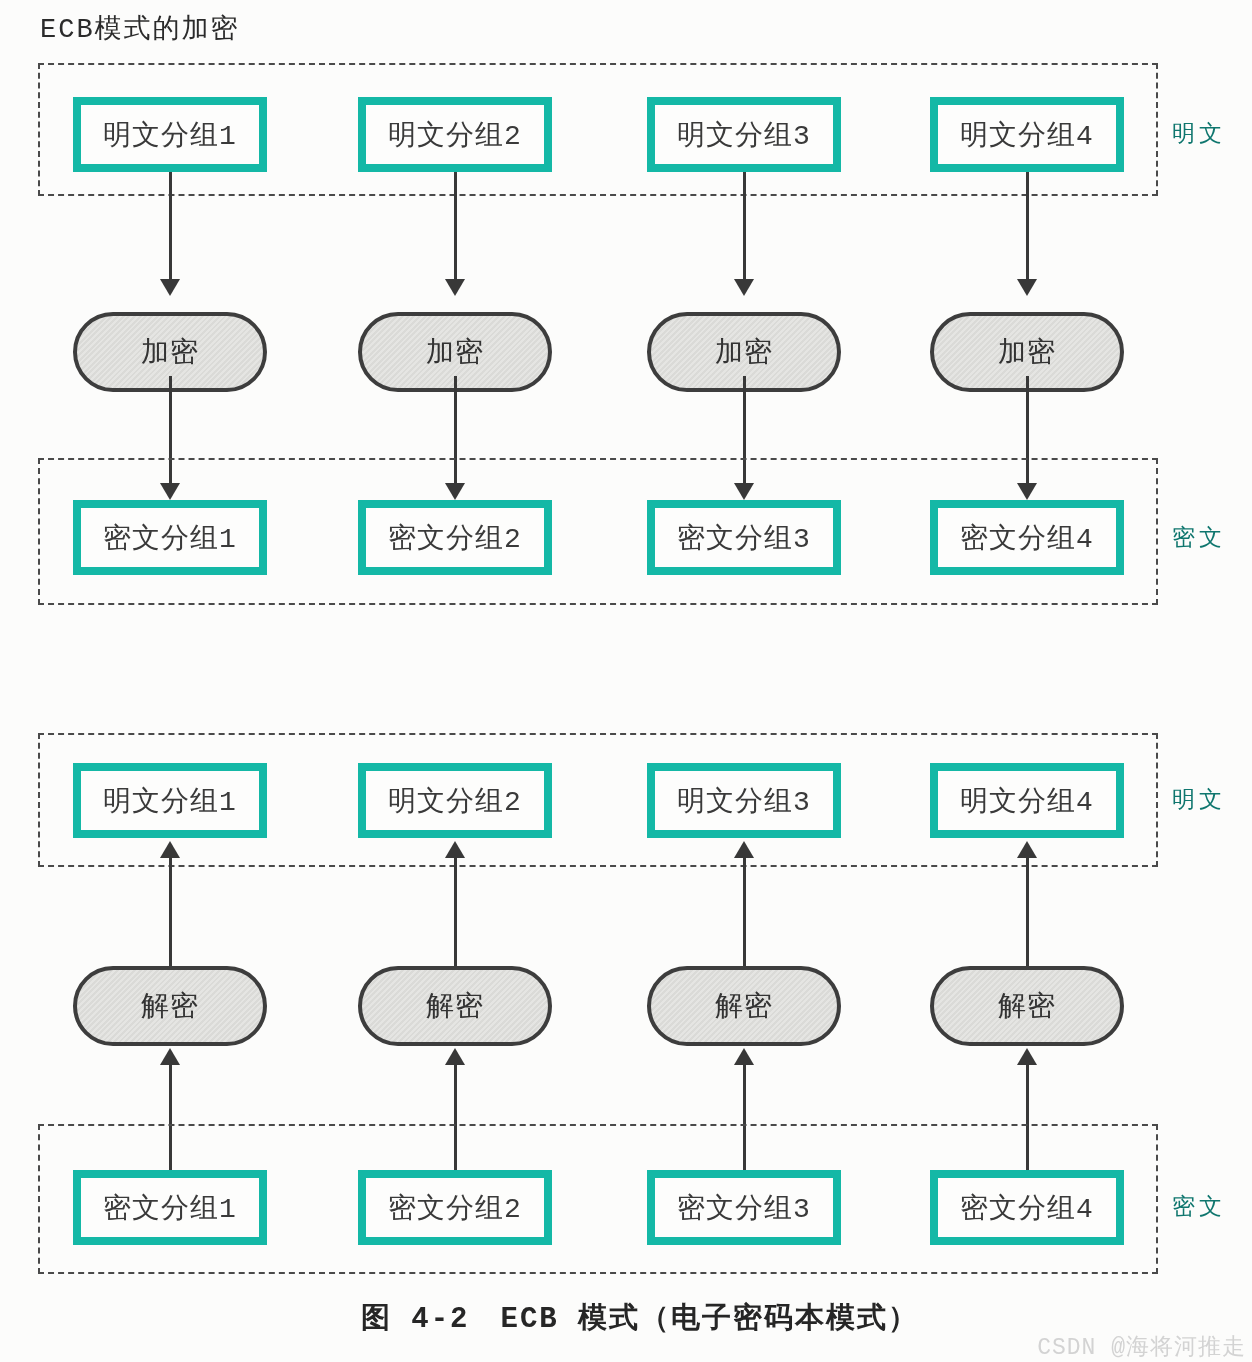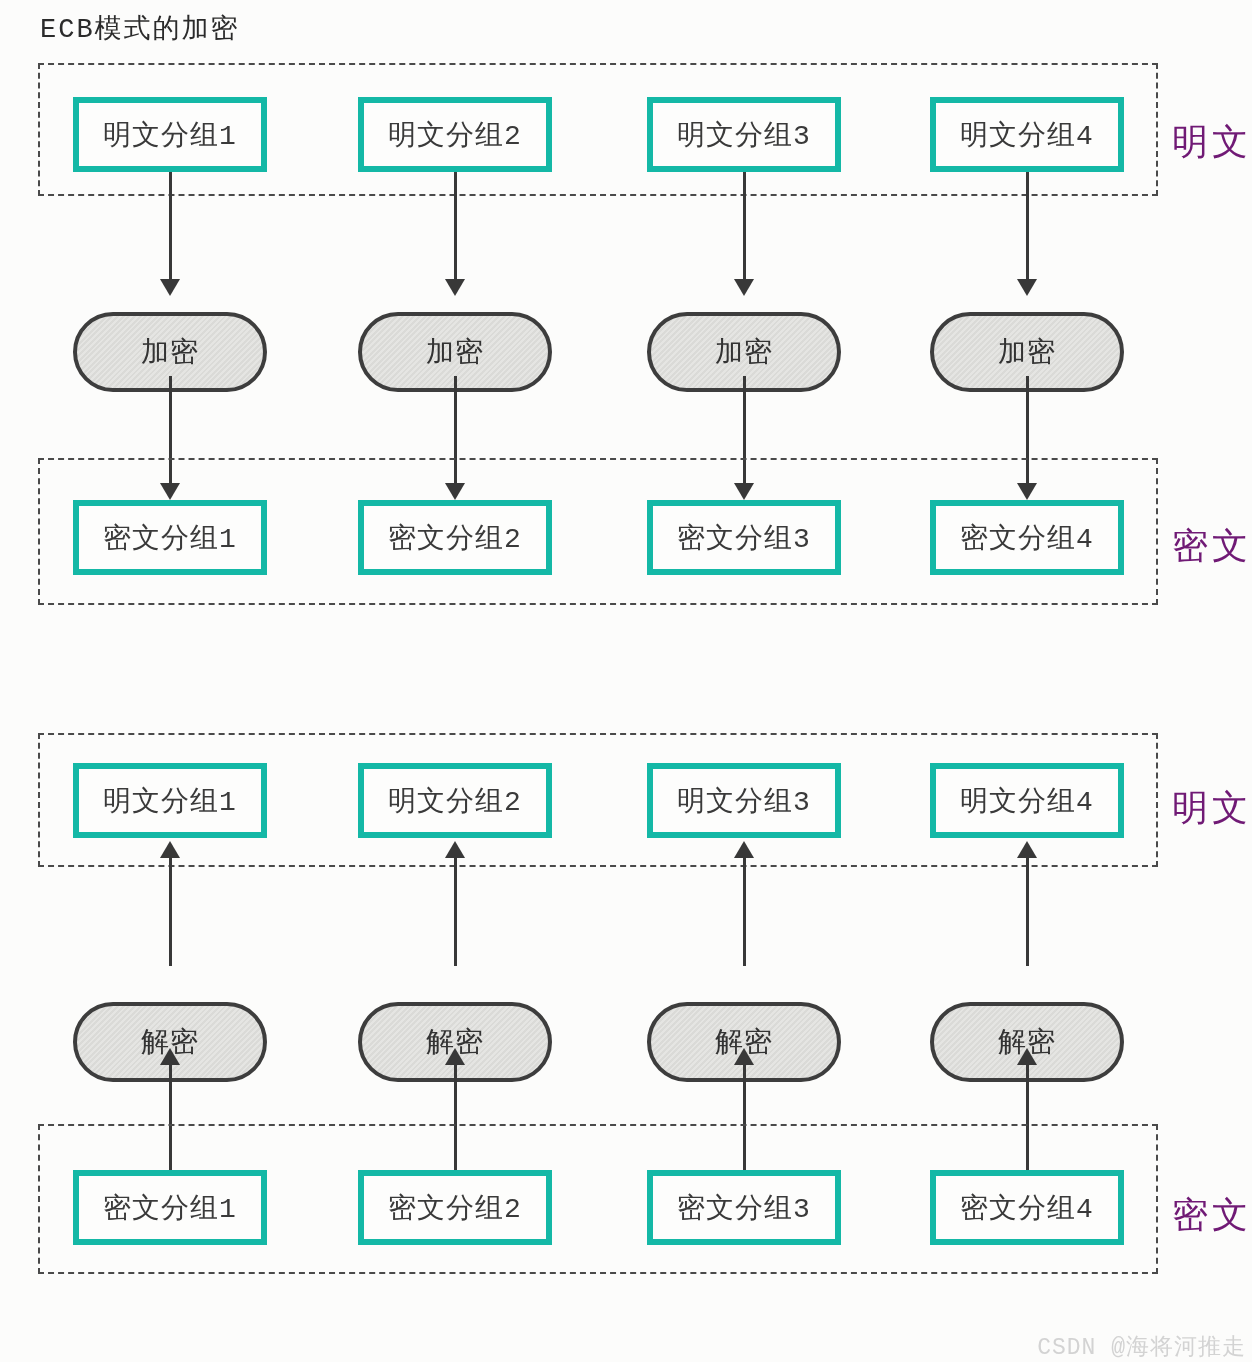--- a/index.html
+++ b/index.html
@@ -11,55 +11,55 @@
   }
   .sec-title{
     position:absolute;left:40px;font-size:27px;letter-spacing:2px;color:#2b2b2b;
   }
   .dashed-box{
     position:absolute;left:38px;width:1120px;
     border:2px dashed #4a4a4a;box-sizing:border-box;
   }
   .block{
     position:absolute;width:194px;height:75px;box-sizing:border-box;
-    border:6px solid #14b8a6;background:#fdfdfc;
+    border:8px solid #14b8a6;background:#fdfdfc;
     display:flex;align-items:center;justify-content:center;
     font-size:28px;letter-spacing:1px;color:#3a3a3a;
   }
   .oval{
     position:absolute;width:194px;height:80px;box-sizing:border-box;
     border:4px solid #3d3d3d;border-radius:42px;
     background-color:#e4e4e1;
     background-image:repeating-linear-gradient(135deg,
       rgba(0,0,0,0.045) 0 2px, rgba(255,255,255,0.05) 2px 4px);
     display:flex;align-items:center;justify-content:center;
     font-size:28px;letter-spacing:1px;color:#333;
   }
   .vline{position:absolute;width:3px;background:#383838;}
   .ahead{position:absolute;width:0;height:0;
     border-left:10px solid transparent;border-right:10px solid transparent;}
   .head-down{border-top:17px solid #383838;}
   .head-up{border-bottom:17px solid #383838;}
   .side-label{
-    position:absolute;left:1172px;font-size:36px;letter-spacing:4px;color:#701a75;white-space:nowrap;
+    position:absolute;left:1172px;font-size:23px;letter-spacing:4px;color:#0f766e;white-space:nowrap;
   }
   .caption{
     position:absolute;left:60px;top:1298px;width:1160px;text-align:center;
     font-size:29px;font-weight:bold;letter-spacing:2px;color:#262626;
   }
   .watermark{
     position:absolute;right:6px;top:1331px;font-size:23px;color:#d3d3d3;letter-spacing:1px;text-align:center;
   }
   
   .c1{left:73px}.c2{left:358px}.c3{left:647px}.c4{left:930px}
   .lx1{left:169px}.lx2{left:454px}.lx3{left:743px}.lx4{left:1026px}
   .hx1{left:160px}.hx2{left:445px}.hx3{left:734px}.hx4{left:1017px}
   
   .row-ep{top:97px}.row-eo{top:312px}.row-ec{top:500px}
-  .row-dp{top:763px}.row-do{top:1002px}.row-dc{top:1170px}
+  .row-dp{top:763px}.row-do{top:966px}.row-dc{top:1170px}
   .a1l{top:172px;height:110px}.a1h{top:279px}
   .a2l{top:376px;height:107px}.a2h{top:483px}
   .a3l{top:856px;height:110px}.a3h{top:841px}
   .a4l{top:1063px;height:107px}.a4h{top:1048px}
 </style>
 </head>
 <body>
 
 <div class="page">
 
@@ -141,15 +141,16 @@
 
   <div class="dashed-box" style="top:1124px;height:150px"></div>
 
   <div class="block row-dc c1">密文分组1</div>
   <div class="block row-dc c2">密文分组2</div>
   <div class="block row-dc c3">密文分组3</div>
   <div class="block row-dc c4">密文分组4</div>
 
   <div class="side-label" style="top:1191px">密文</div>
 
+  <div class="caption">图 4-2　ECB 模式（电子密码本模式）</div>
   <div class="watermark">CSDN @海将河推走</div>
 
 </div>
 
 </body></html>

